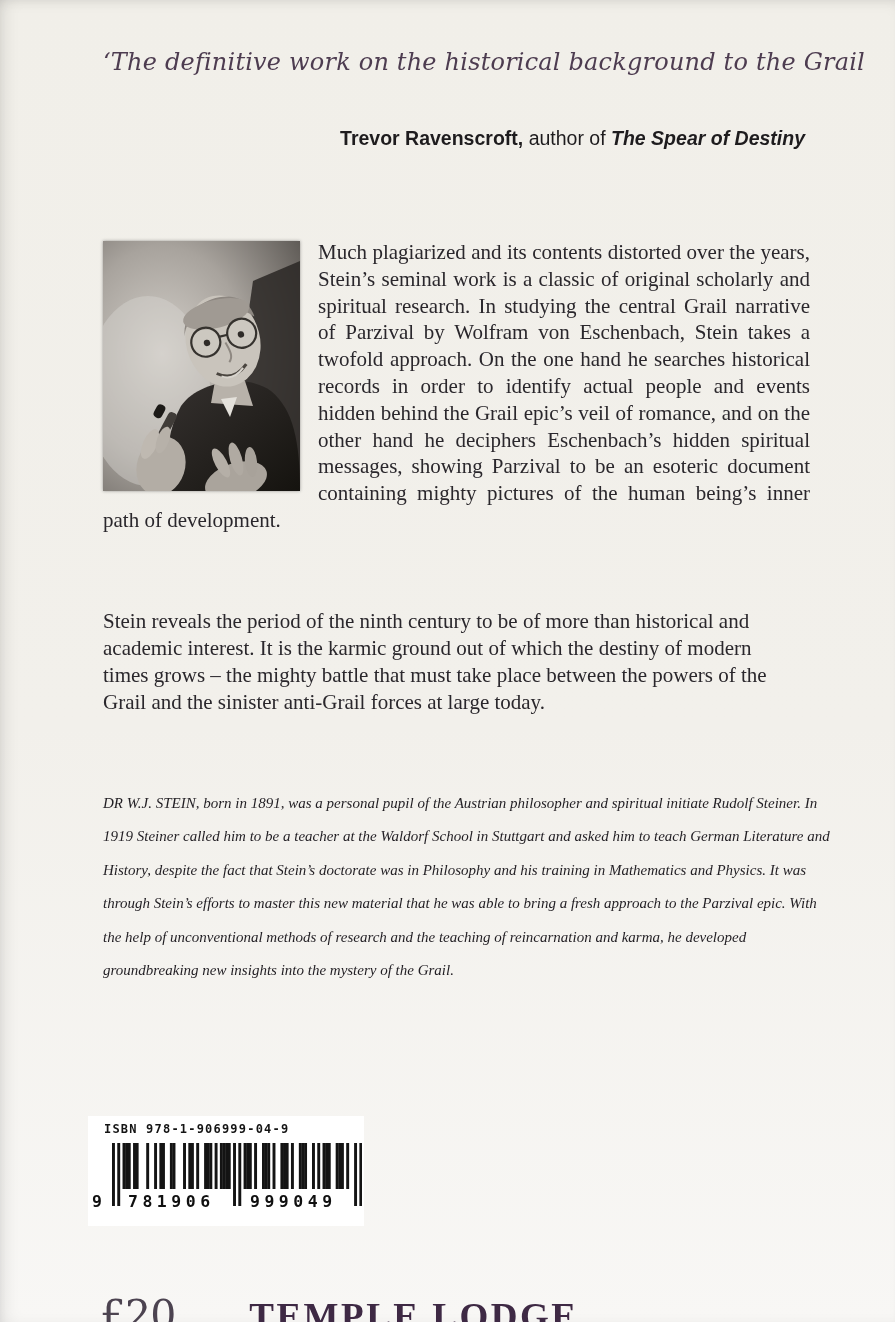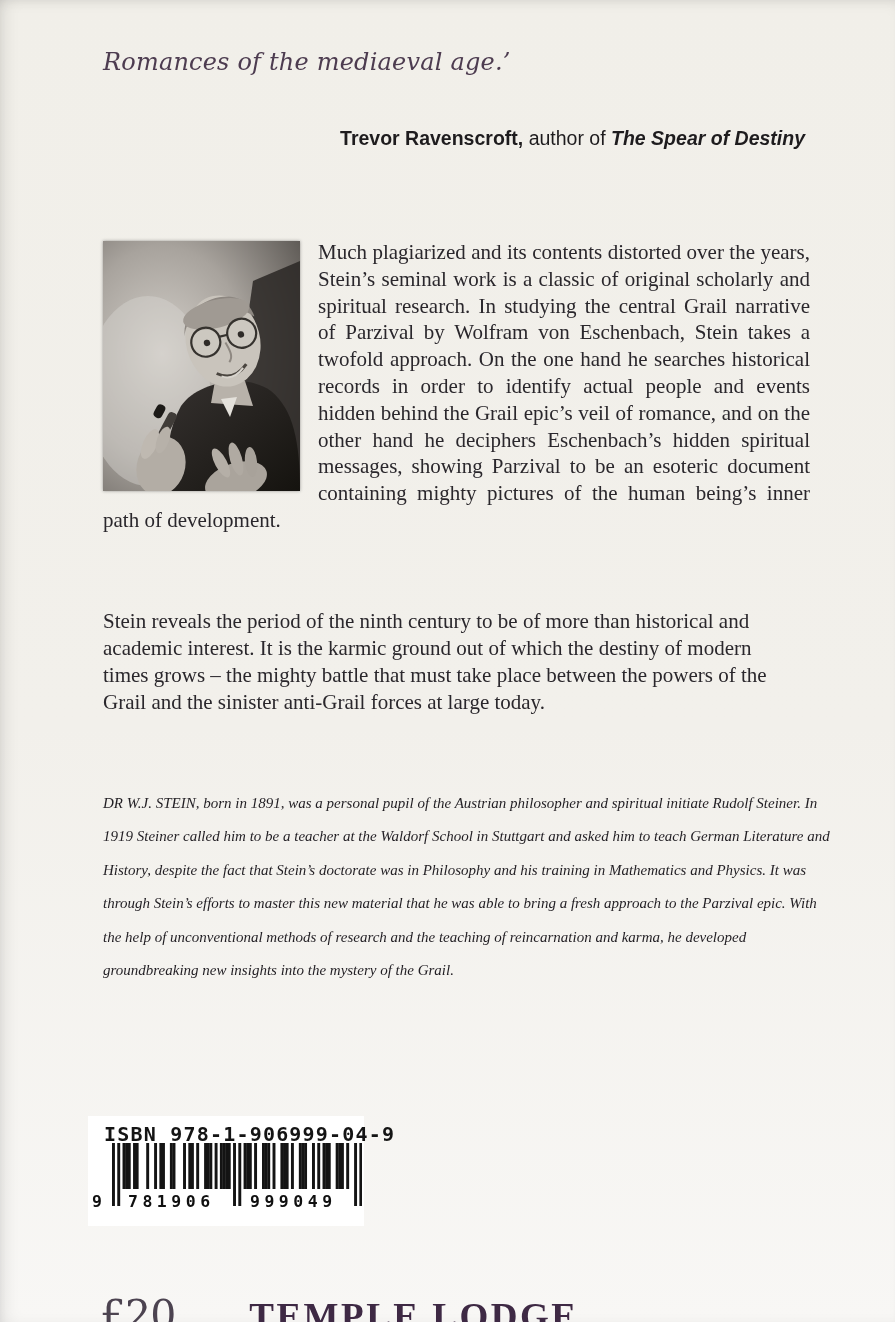--- a/index.html
+++ b/index.html
@@ -29,41 +29,41 @@
   .photo svg{display:block;width:100%;height:100%;}
   .para1{text-align:justify;hyphens:none;margin:0;}
   .para2{position:absolute;left:103px;top:587px;width:690px;
     font-size:21px;line-height:27px;color:#2a272c;text-align:left;}
   
   .bio{position:absolute;left:103px;top:772px;width:730px;
     font-style:italic;font-size:15px;line-height:33.4px;color:#211e23;text-align:left;}
   
   .barcode-box{position:absolute;left:88px;top:1116px;width:276px;height:110px;background:#fff;}
   .isbn-label{position:absolute;left:16px;top:6px;
-    font-family:"DejaVu Sans Mono",monospace;font-weight:bold;font-size:20px;
+    font-family:"DejaVu Sans Mono",monospace;font-weight:bold;font-size:12px;
     letter-spacing:1.2px;color:#141414;white-space:nowrap;}
   .bars{position:absolute;left:24px;top:27px;}
   .bc-digit{position:absolute;font-family:"DejaVu Sans Mono",monospace;font-weight:bold;
     font-size:16.5px;color:#101010;letter-spacing:4.5px;top:76px;white-space:nowrap;}
   .bc-left{left:4px;}
   .bc-g1{left:40px;text-align:center;}
   .bc-g2{left:162px;}
   
   .footer-row{position:absolute;left:100px;top:1247px;display:flex;align-items:baseline;gap:74px;}
   .price{font-family:"DejaVu Serif",serif;font-size:41px;color:#4c4350;letter-spacing:-1px;margin-top:44px;}
   .publisher{font-family:"Liberation Serif",serif;font-weight:bold;font-size:37px;
     color:#3e2944;letter-spacing:2.5px;white-space:nowrap;}
 </style>
 </head>
 <body>
 
 <div class="vignette"></div>
 
 <div class="quote">
-  <div>Romances of the mediaeval age.’</div>
+  <div>‘The definitive work on the historical background to the Grail</div>
 </div>
 
 <div class="attribution"><span class="name">Trevor Ravenscroft,</span><span> author of </span><span class="work">The Spear of Destiny</span></div>
 
 <div class="content">
   <div class="photo">
     <svg viewBox="0 0 197 250" preserveAspectRatio="none">
       <defs>
         <radialGradient id="pgrad" cx="30%" cy="45%" r="95%">
           <stop offset="0%" stop-color="#d3cfc9"></stop>

